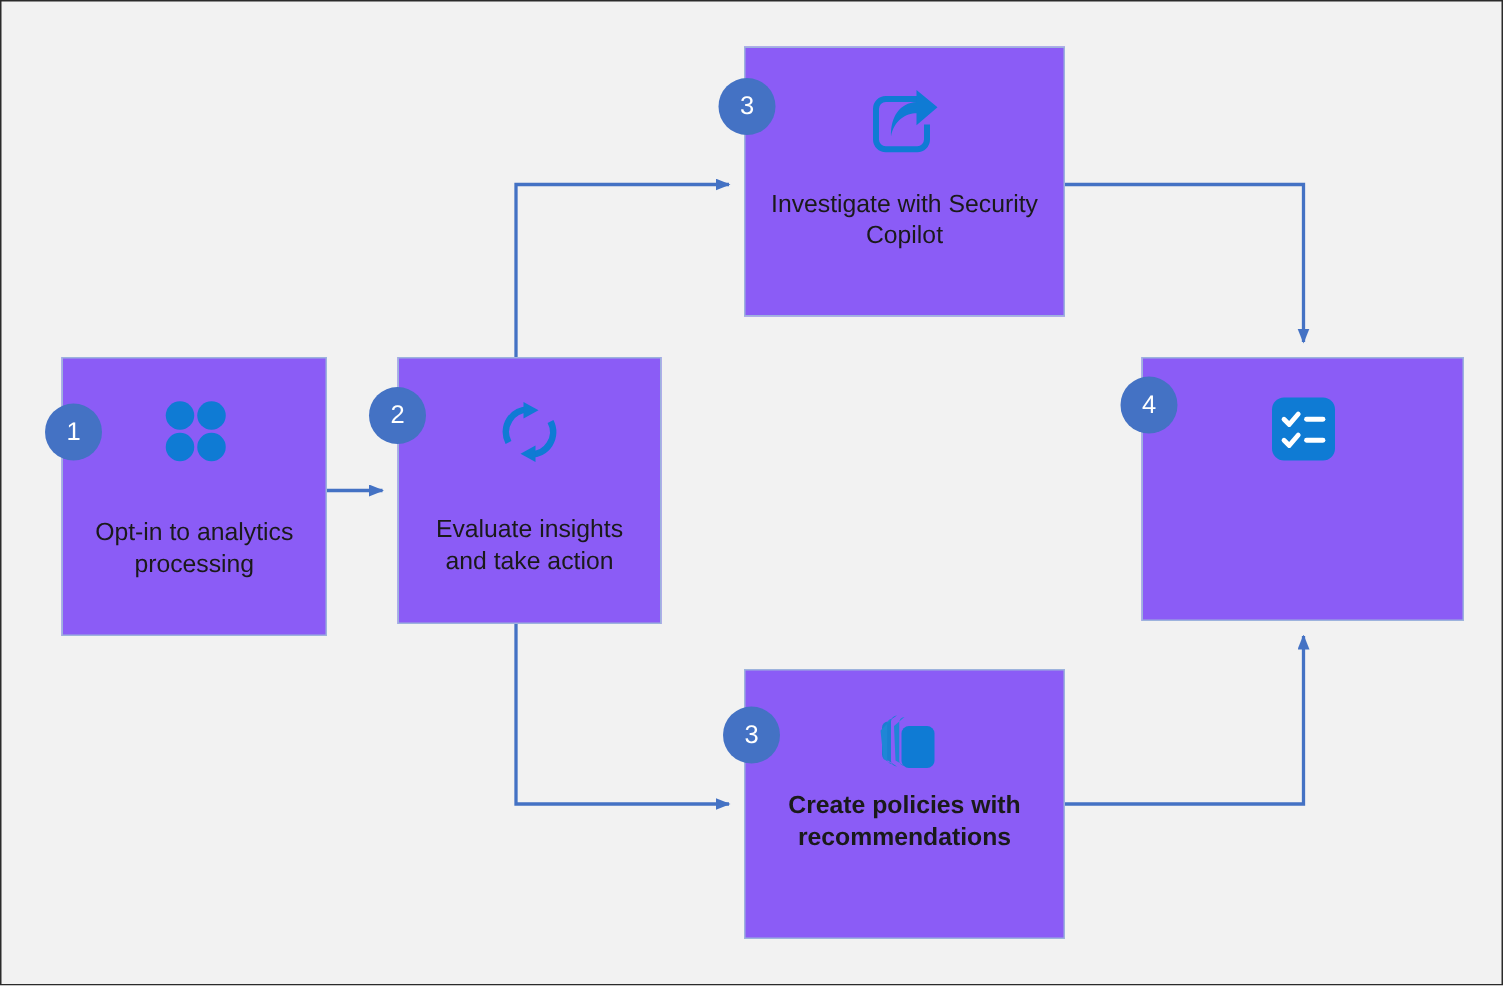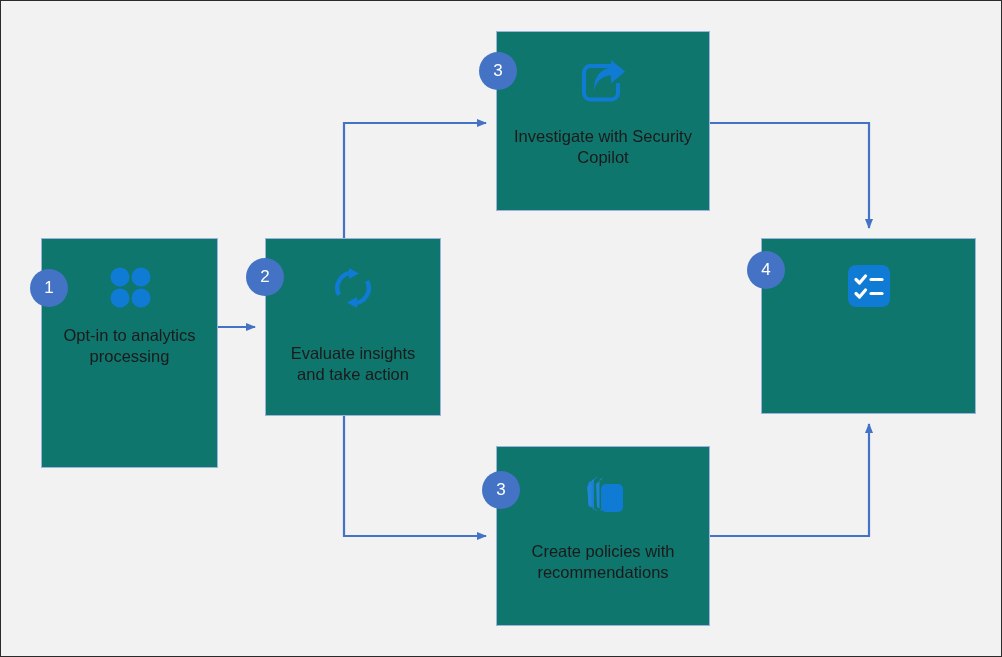--- a/index.html
+++ b/index.html
@@ -20,21 +20,21 @@
   #wires {
     position: absolute;
     left: 0;
     top: 0;
     width: 1002px;
     height: 657px;
     pointer-events: none;
   }
   .node {
     position: absolute;
-    background: #0f766e;
+    background: #8b5cf6;
     border: 1px solid #9db3dd;
     box-sizing: border-box;
     display: flex;
     flex-direction: column;
     align-items: center;
   }
   .node-icon {
     display: flex;
     align-items: center;
     justify-content: center;
@@ -56,34 +56,34 @@
     color: #ffffff;
     font-size: 17px;
     font-family: "Liberation Sans", sans-serif;
     display: flex;
     align-items: center;
     justify-content: center;
     z-index: 5;
   }
 
   
-  #node-1 { left: 40px;  top: 237px; width: 177px; height: 230px; }
+  #node-1 { left: 40px;  top: 237px; width: 177px; height: 186px; gap: 20px; }
   #node-2 { left: 264px; top: 237px; width: 176px; height: 178px; }
   #node-3a{ left: 495px; top: 30px;  width: 214px; height: 180px; }
   #node-3b{ left: 495px; top: 445px; width: 214px; height: 180px; }
   #node-4 { left: 760px; top: 237px; width: 215px; height: 176px; }
 
   #node-1 .node-icon { margin-top: 26px; }
   #node-1 .node-label { margin-top: 16px; }
   #node-2 .node-icon { margin-top: 26px; }
   #node-2 .node-label { margin-top: 32px; }
   #node-3a .node-icon { margin-top: 26px; }
   #node-3a .node-label { margin-top: 22px; }
   #node-3b .node-icon { margin-top: 26px; }
-  #node-3b .node-label { margin-top: 22px; }
+  #node-3b .node-label { margin-top: 8px; font-weight: bold; }
   #node-4 .node-icon { margin-top: 24px; }
   #node-4 .node-label { margin-top: 20px; }
 
   #badge-1  { left: 29px;  top: 268px; }
   #badge-2  { left: 245px; top: 257px; }
   #badge-3a { left: 478px; top: 51px;  }
   #badge-3b { left: 481px; top: 470px; }
   #badge-4  { left: 746px; top: 250px; }
 </style>
 </head>

